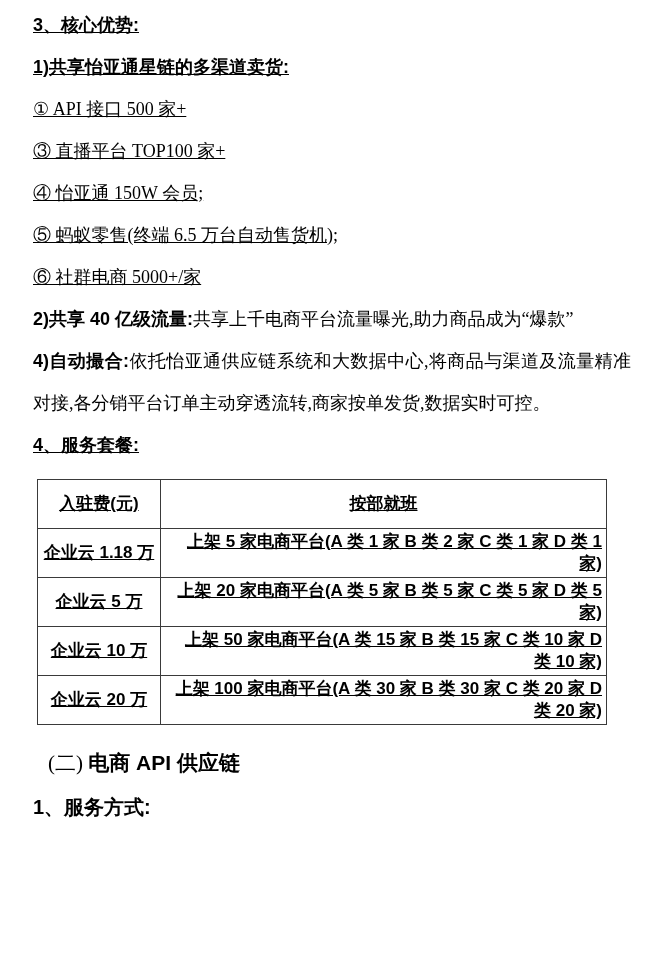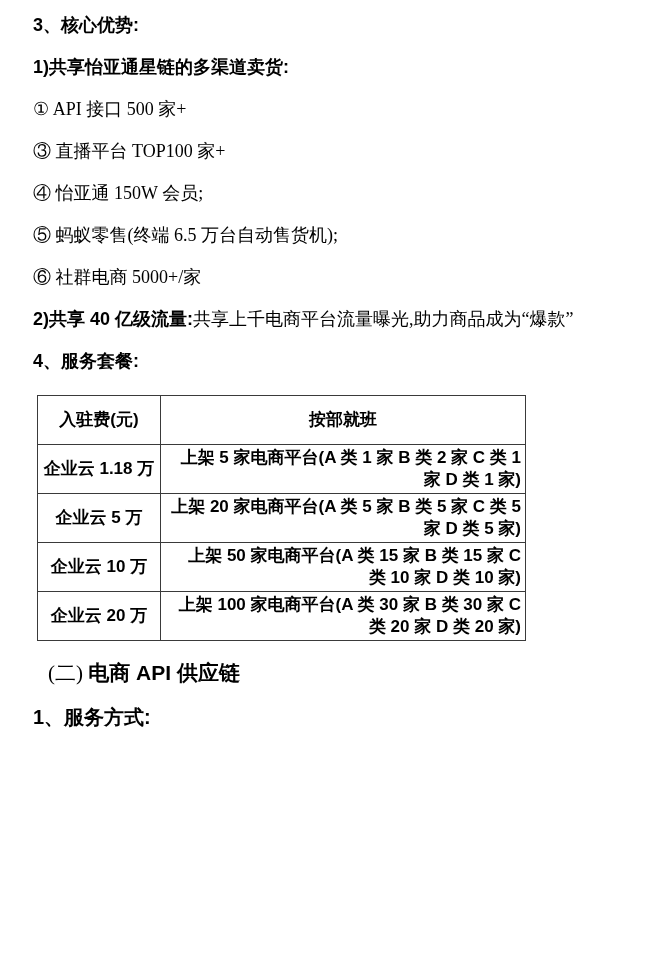--- a/index.html
+++ b/index.html
@@ -13,37 +13,38 @@
   }
   .doc {
     padding: 4px 30px 0 33px;
     font-size: 18px;
     line-height: 42px;
   }
   .para {
     margin: 0;
     text-align: justify;
   }
-  .para.no-justify { text-align: left; }
+  .para.no-justify { text-align: left; text-decoration: underline; }
   .bold-head {
     font-weight: bold;
     font-family: "Liberation Sans", "DejaVu Sans", sans-serif;
   }
   .lead {
     font-weight: bold;
     font-family: "Liberation Sans", "DejaVu Sans", sans-serif;
   }
   .pkg-table {
     border-collapse: collapse;
-    width: 489px;
-    margin: 13px 0 10px 4px;
+    width: 570px;
+    margin: 13px 0 16px 4px;
     font-family: "Liberation Sans", "DejaVu Sans", sans-serif;
     font-weight: bold;
     font-size: 17px;
     line-height: 22px;
+    text-decoration: underline;
   }
   .pkg-table th, .pkg-table td {
     border: 1px solid #3a3a3a;
     height: 48px;
     vertical-align: middle;
     padding: 0;
   }
   .pkg-table .col-fee { width: 122px; text-align: center; }
   .pkg-table th.col-std { text-align: center; }
   .pkg-table td.col-std { text-align: right; padding-left: 9px; padding-right: 4px; }
@@ -80,20 +81,21 @@
 
   <p class="para no-justify">① API 接口 500 家+</p>
   <p class="para no-justify">③ 直播平台 TOP100 家+</p>
   <p class="para no-justify">④ 怡亚通 150W 会员;</p>
   <p class="para no-justify">⑤ 蚂蚁零售(终端 6.5 万台自动售货机);</p>
   <p class="para no-justify">⑥ 社群电商 5000+/家</p>
 
   <p class="para"><span class="lead">2)共享 40 亿级流量:</span><span>共享上千电商平台流量曝光,助力商品成为“爆款”</span></p>
 
 
+  <p class="para"><span class="lead">4)自动撮合:</span><span>依托怡亚通供应链系统和大数据中心,将商品与渠道及流量精准对接,各分销平台订单主动穿透流转,商家按单发货,数据实时可控。</span></p>
 
   <p class="para no-justify bold-head">4、服务套餐:</p>
 
   <table class="pkg-table">
     <tbody>
         <tr>
       <th class="col-fee">入驻费(元)</th>
       <th class="col-std">按部就班</th>
     </tr>
     <tr>

